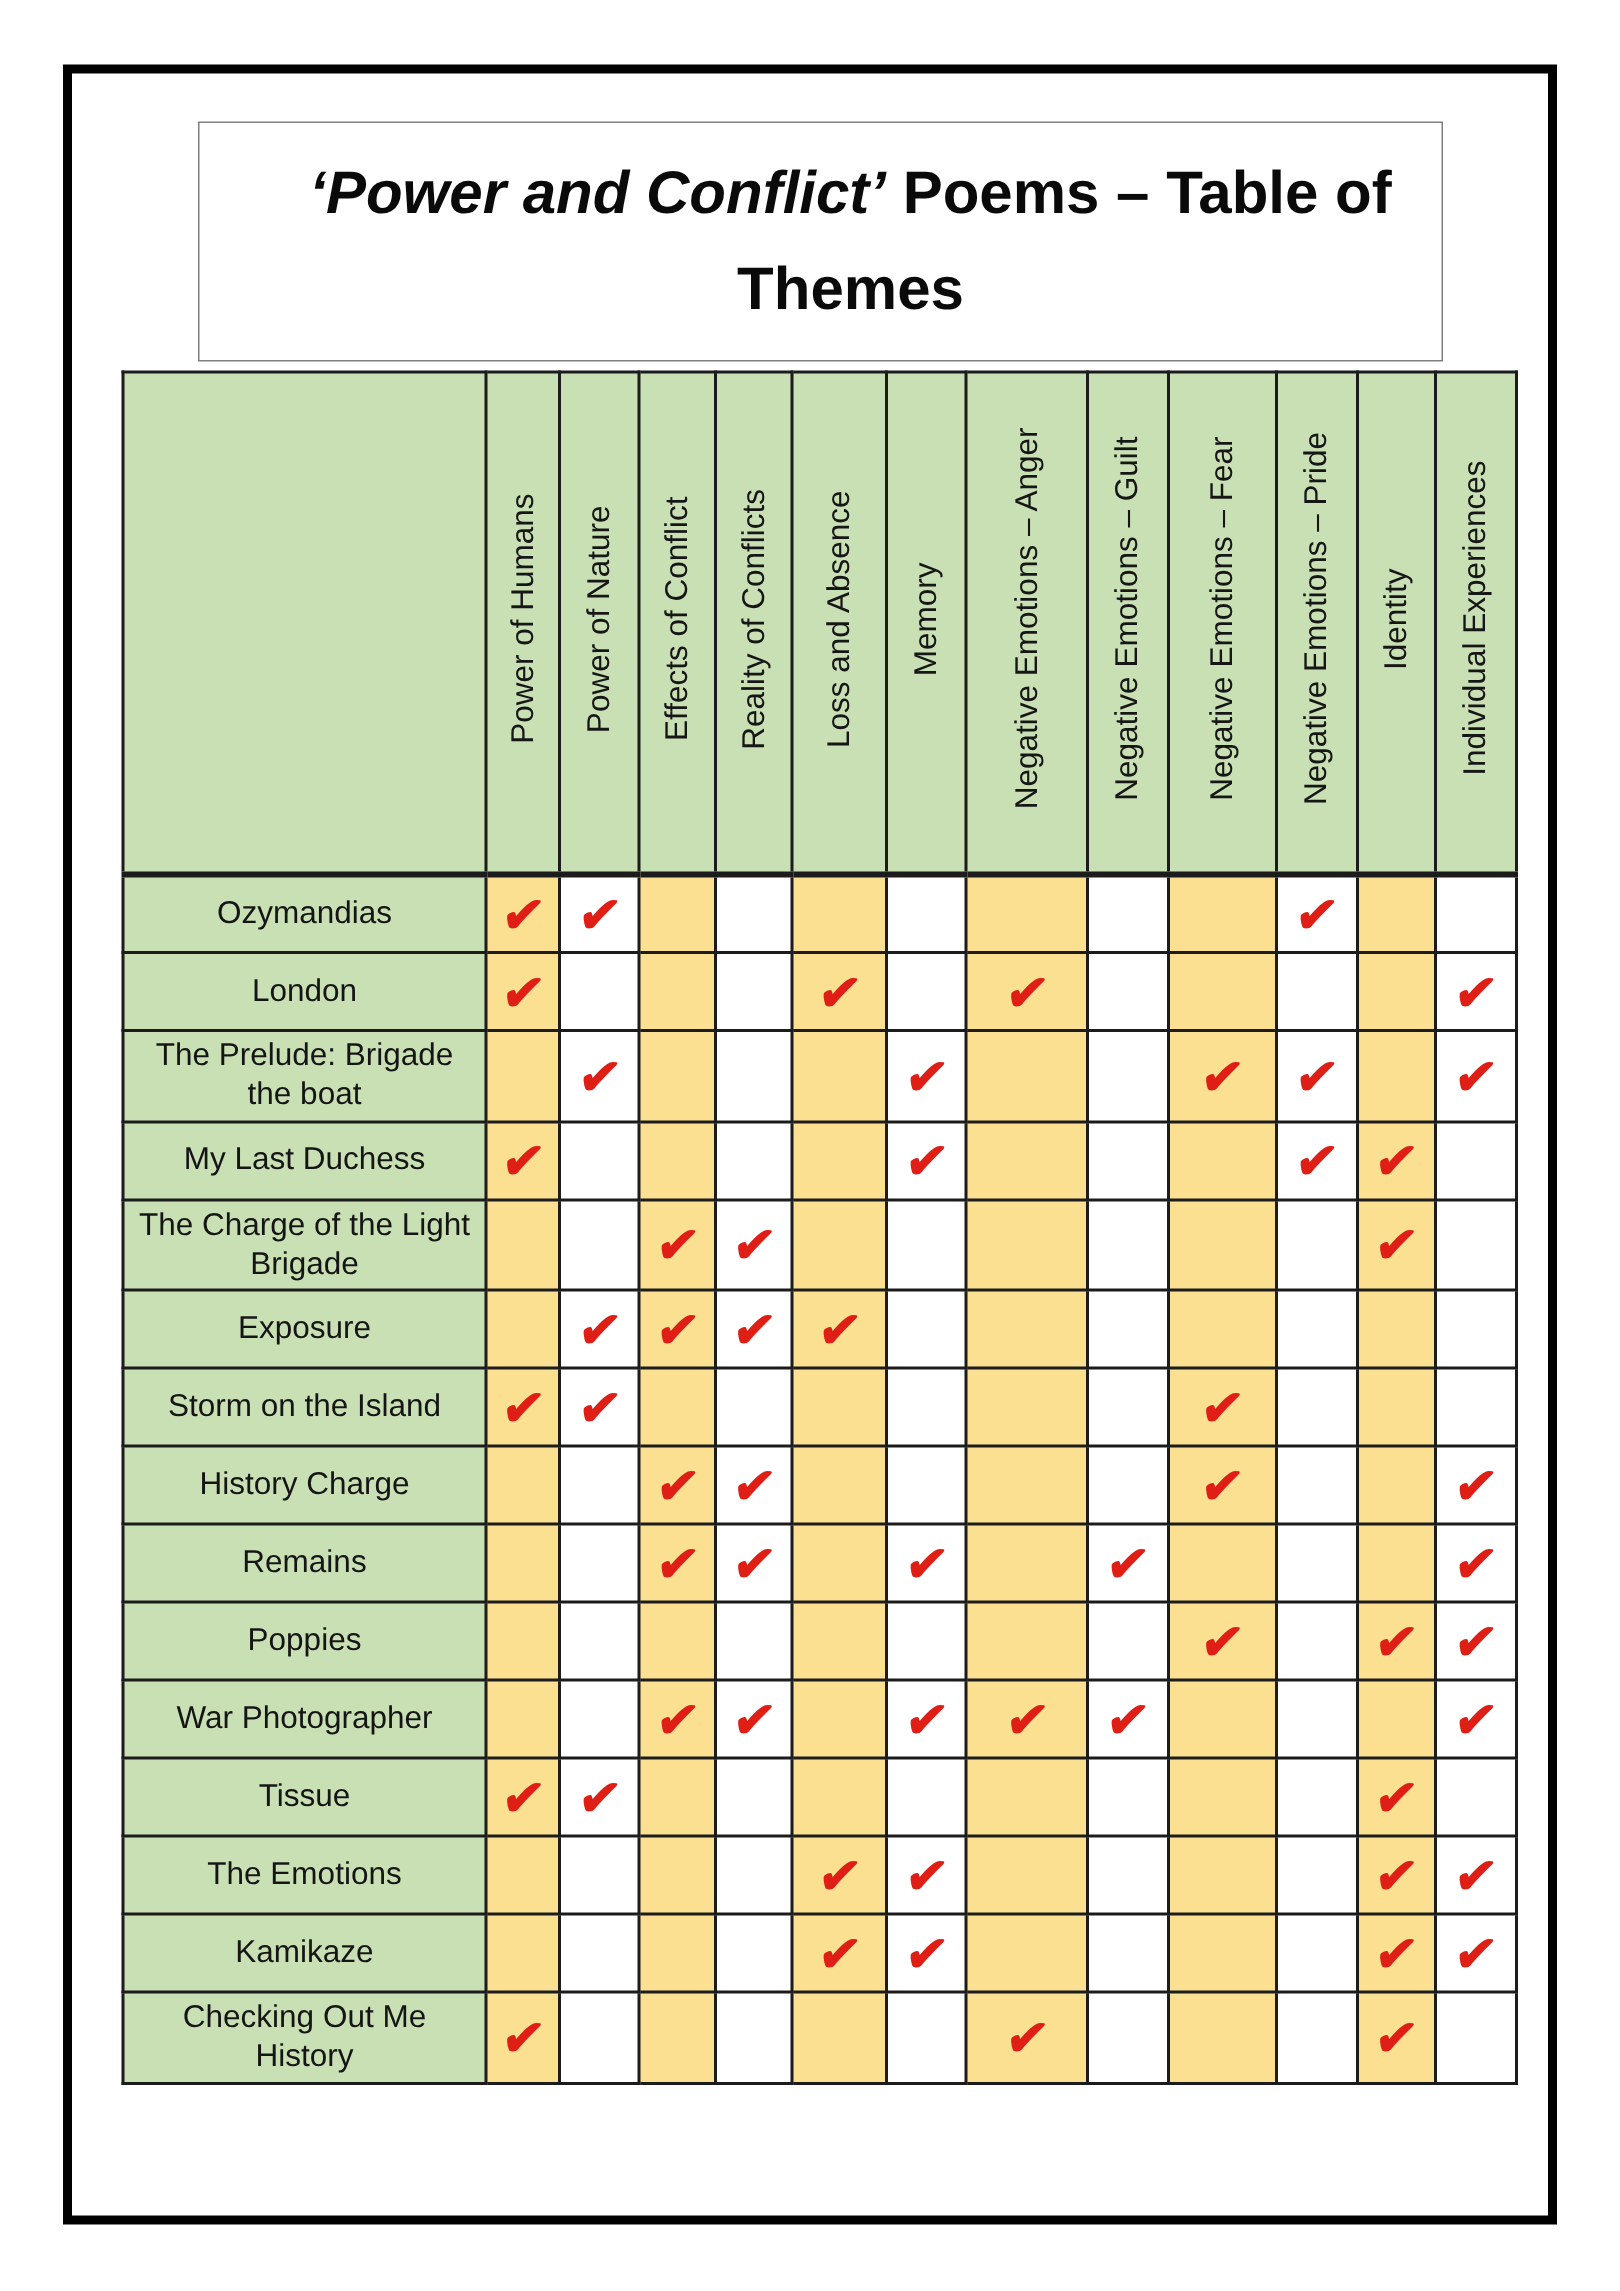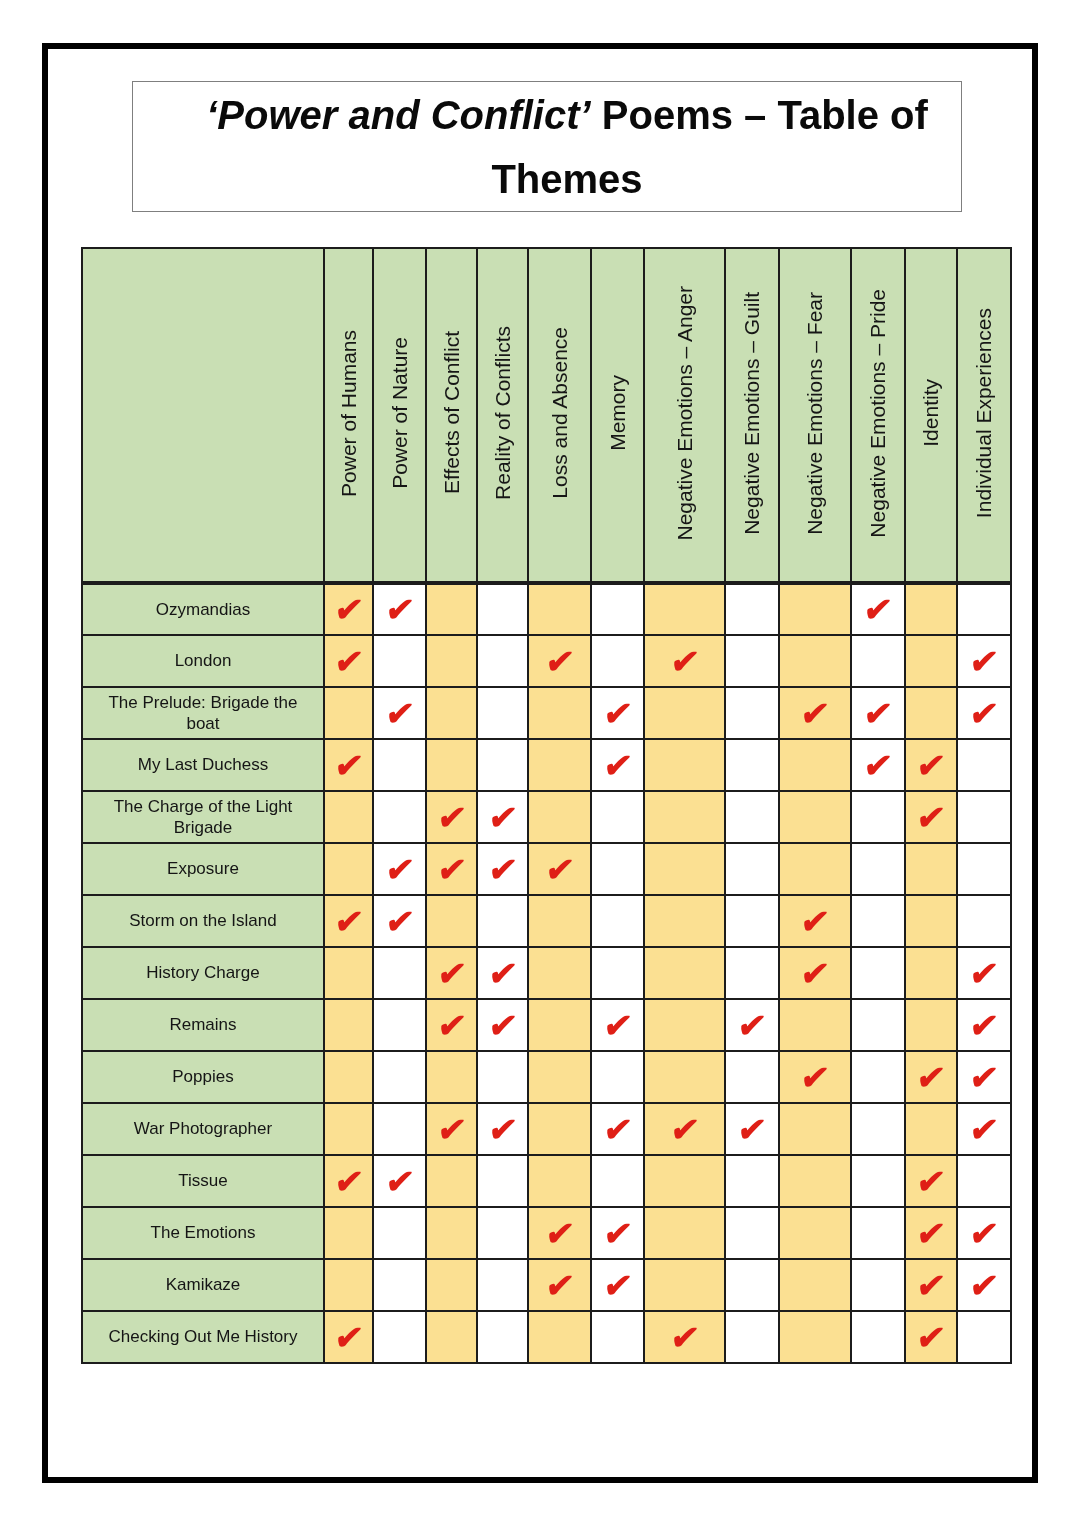--- a/index.html
+++ b/index.html
@@ -1,33 +1,33 @@
 <!DOCTYPE html>
 <html><head>
 <meta charset="utf-8">
 <style>
   html,body{margin:0;padding:0;background:#fff;}
   .page{position:relative;width:1080px;height:1527px;background:#ffffff;
         font-family:"Liberation Sans",sans-serif;color:#151515;overflow:hidden;}
   .frame{position:absolute;left:42px;top:43px;width:996px;height:1440px;
          border:6px solid #000;box-sizing:border-box;background:#fff;}
-  .title-box{position:absolute;left:84px;top:32px;width:830px;height:131px;
+  .title-box{position:absolute;left:84px;top:32px;width:830px;height:160px;
              border:1px solid #7f7f7f;box-sizing:border-box;
              display:flex;align-items:center;justify-content:center;text-align:center;padding-left:40px;}
   .title-text{font-size:40px;font-weight:bold;line-height:64px;color:#0a0a0a;}
   .title-text .ital{font-style:italic;}
   table.themes{position:absolute;left:33px;top:198px;border-collapse:collapse;table-layout:fixed;}
   th,td{border:2px solid #1c1c1c;box-sizing:border-box;padding:0;}
   thead tr{height:335px;}
   thead th{background:var(--green,#c9dfb4);vertical-align:middle;text-align:center;border-bottom-width:4px;}
   .rot{writing-mode:vertical-rl;transform:rotate(180deg);display:inline-block;
        font-size:21px;font-weight:400;white-space:nowrap;color:#161616;}
   tbody tr{height:52px;}
   td.label{background:var(--green,#c9dfb4);text-align:center;vertical-align:middle;
-           font-size:17px;line-height:1.25;padding:3px 8px;}
+           font-size:21px;line-height:1.25;padding:3px 8px;}
   td.cell{text-align:center;vertical-align:middle;}
   td.odd{background:var(--yellow,#fbe092);}
   td.even{background:#ffffff;}
   .check{color:var(--red,#df1f16);font-size:33px;font-weight:bold;display:inline-block;
          transform:skewX(-8deg);line-height:1;}
 </style>
 </head>
 <body>
 
 <div class="page" style="--green: #c9dfb4; --yellow: #fbe092; --red: #df1f16;">

